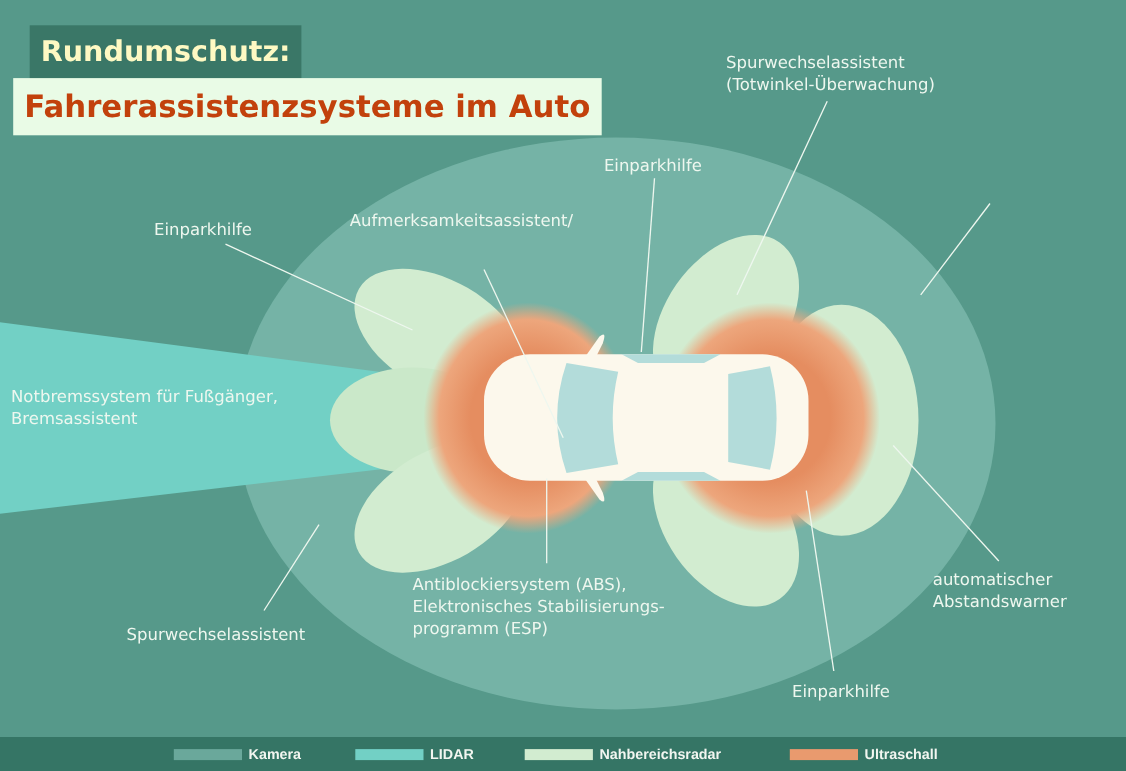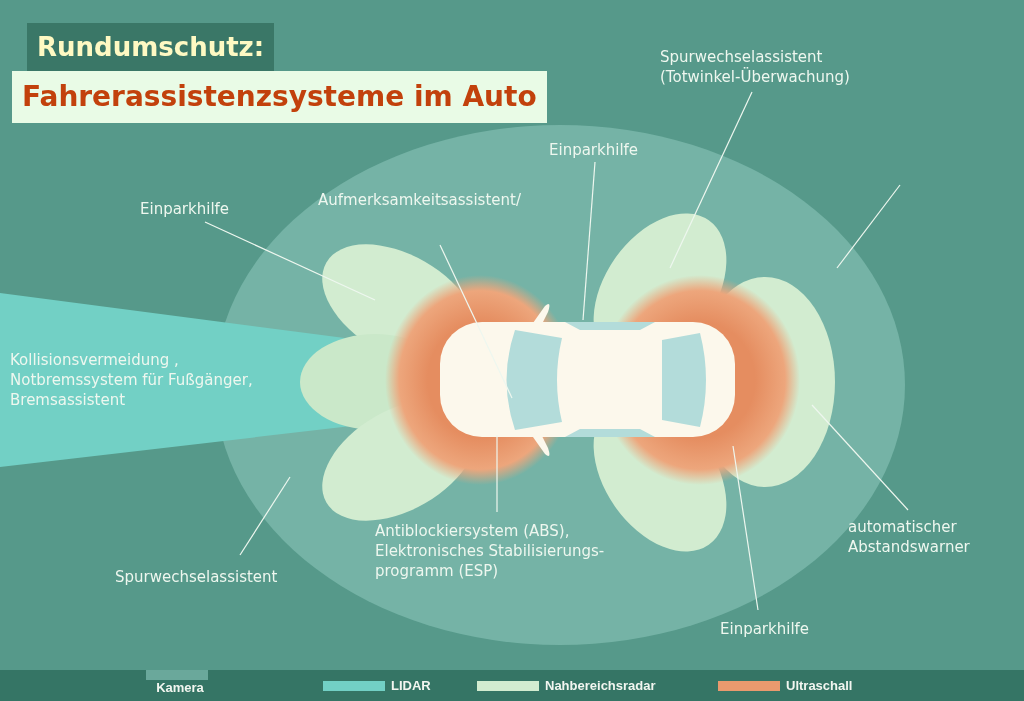--- a/index.html
+++ b/index.html
@@ -67,21 +67,20 @@
       <line x1="497" y1="435" x2="497" y2="512"></line>
       <line x1="733" y1="446" x2="758" y2="610"></line>
       <line x1="812" y1="405" x2="908" y2="510"></line>
     </g>
   </svg>
 
   <div class="title1">Rundumschutz:</div>
   <div class="title2">Fahrerassistenzsysteme im Auto</div>
 
   <div class="lbl" style="left:10px; top:350px; width:228px;">
-    <div>Kollisionsvermeidung ,</div>
     <div>Notbremssystem für Fußgänger,</div>
     <div>Bremsassistent</div>
   </div>
 
   <div class="lbl" style="left:140px; top:199px;">Einparkhilfe</div>
 
   <div class="lbl" style="left:318px; top:190px; width:245px;">
     <div>Aufmerksamkeitsassistent/</div>
   </div>
 
@@ -104,21 +103,21 @@
 
   <div class="lbl" style="left:375px; top:521px; width:250px;">
     <div>Antiblockiersystem (ABS),</div>
     <div>Elektronisches Stabilisierungs-</div>
     <div>programm (ESP)</div>
   </div>
 
   <div class="lbl" style="left:720px; top:619px;">Einparkhilfe</div>
 
   <div class="legend">
-    <div class="lg-item" style="left:146px;flex-direction:column;">
+    <div class="lg-item" style="left:158px;">
       <span class="lg-swatch" style="background:#6aa89b;"></span>
       <span class="lg-text">Kamera</span>
     </div>
     <div class="lg-item" style="left:323px;">
       <span class="lg-swatch" style="background:#72d0c5;"></span>
       <span class="lg-text">LIDAR</span>
     </div>
     <div class="lg-item" style="left:477px;">
       <span class="lg-swatch" style="background:#d2ecd0;"></span>
       <span class="lg-text">Nahbereichsradar</span>

